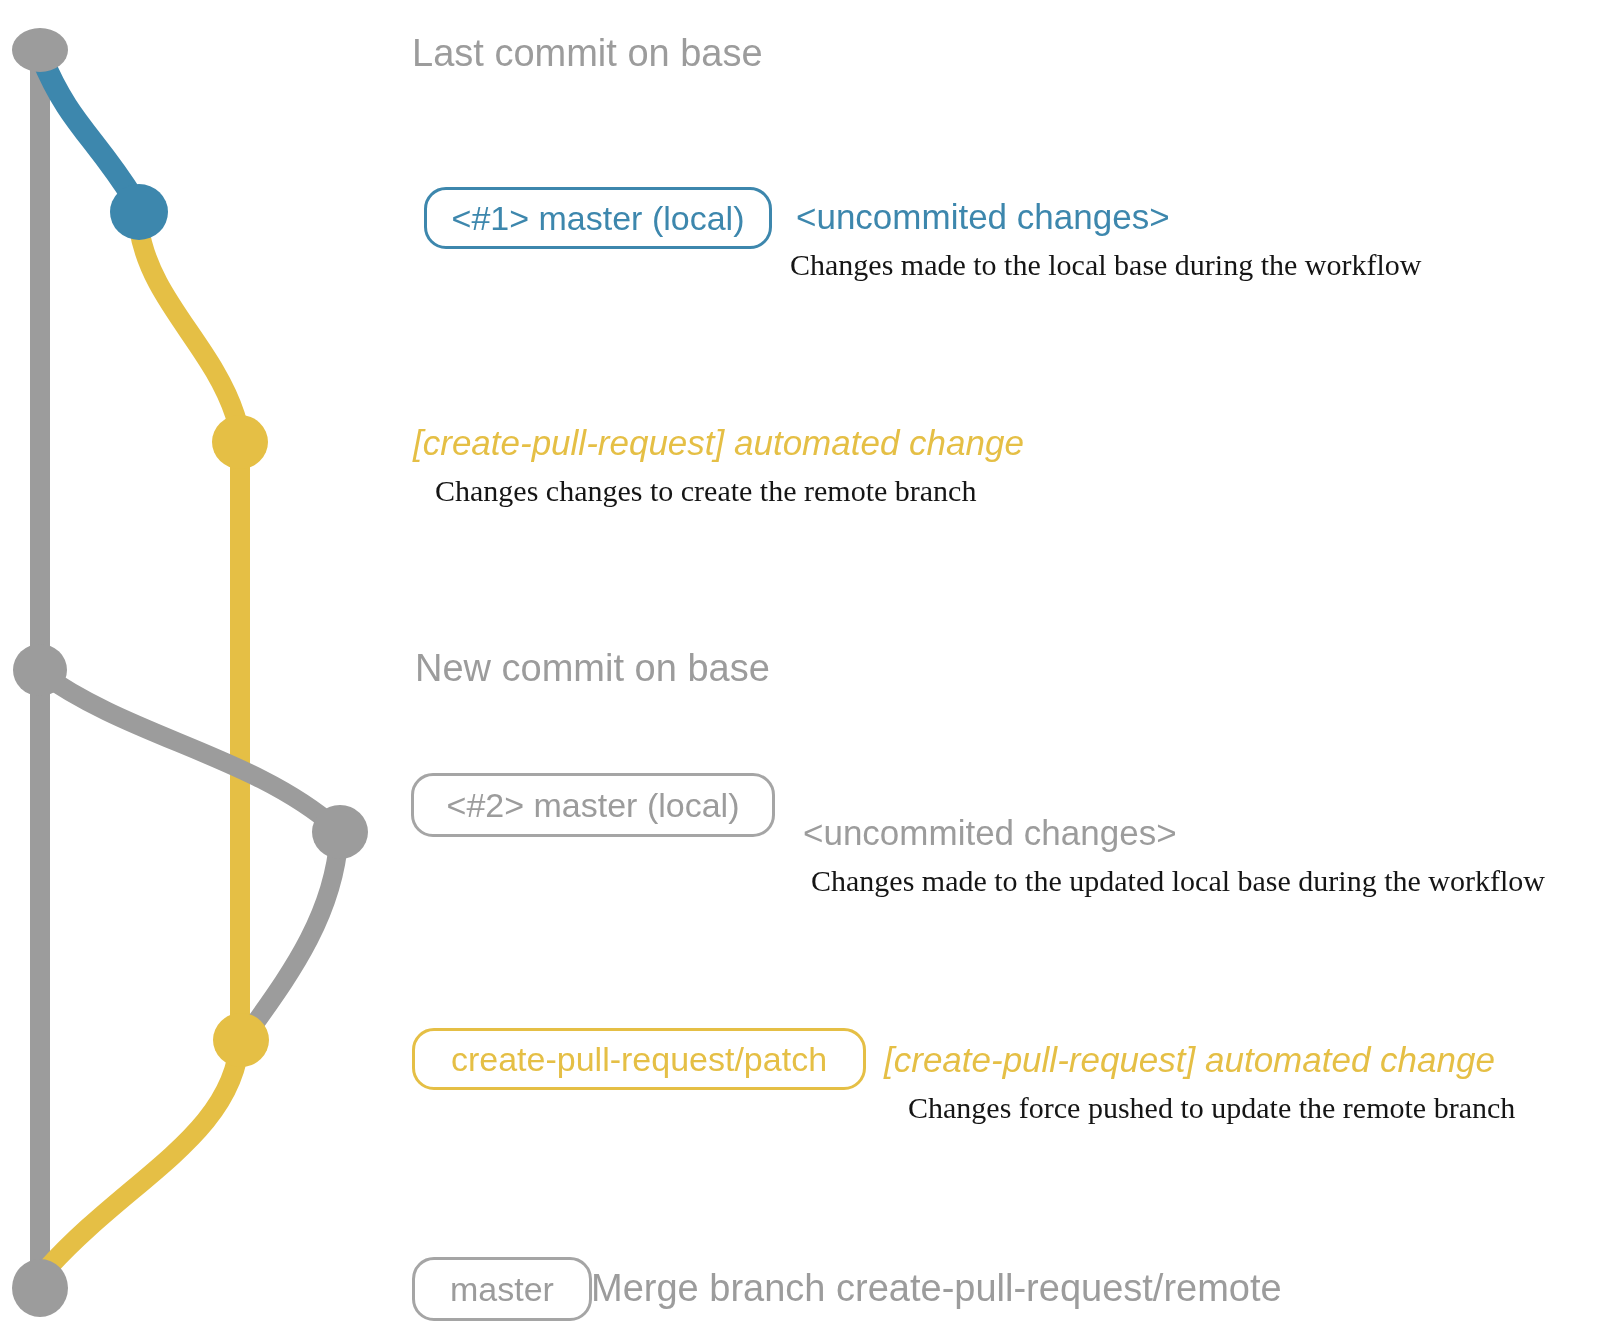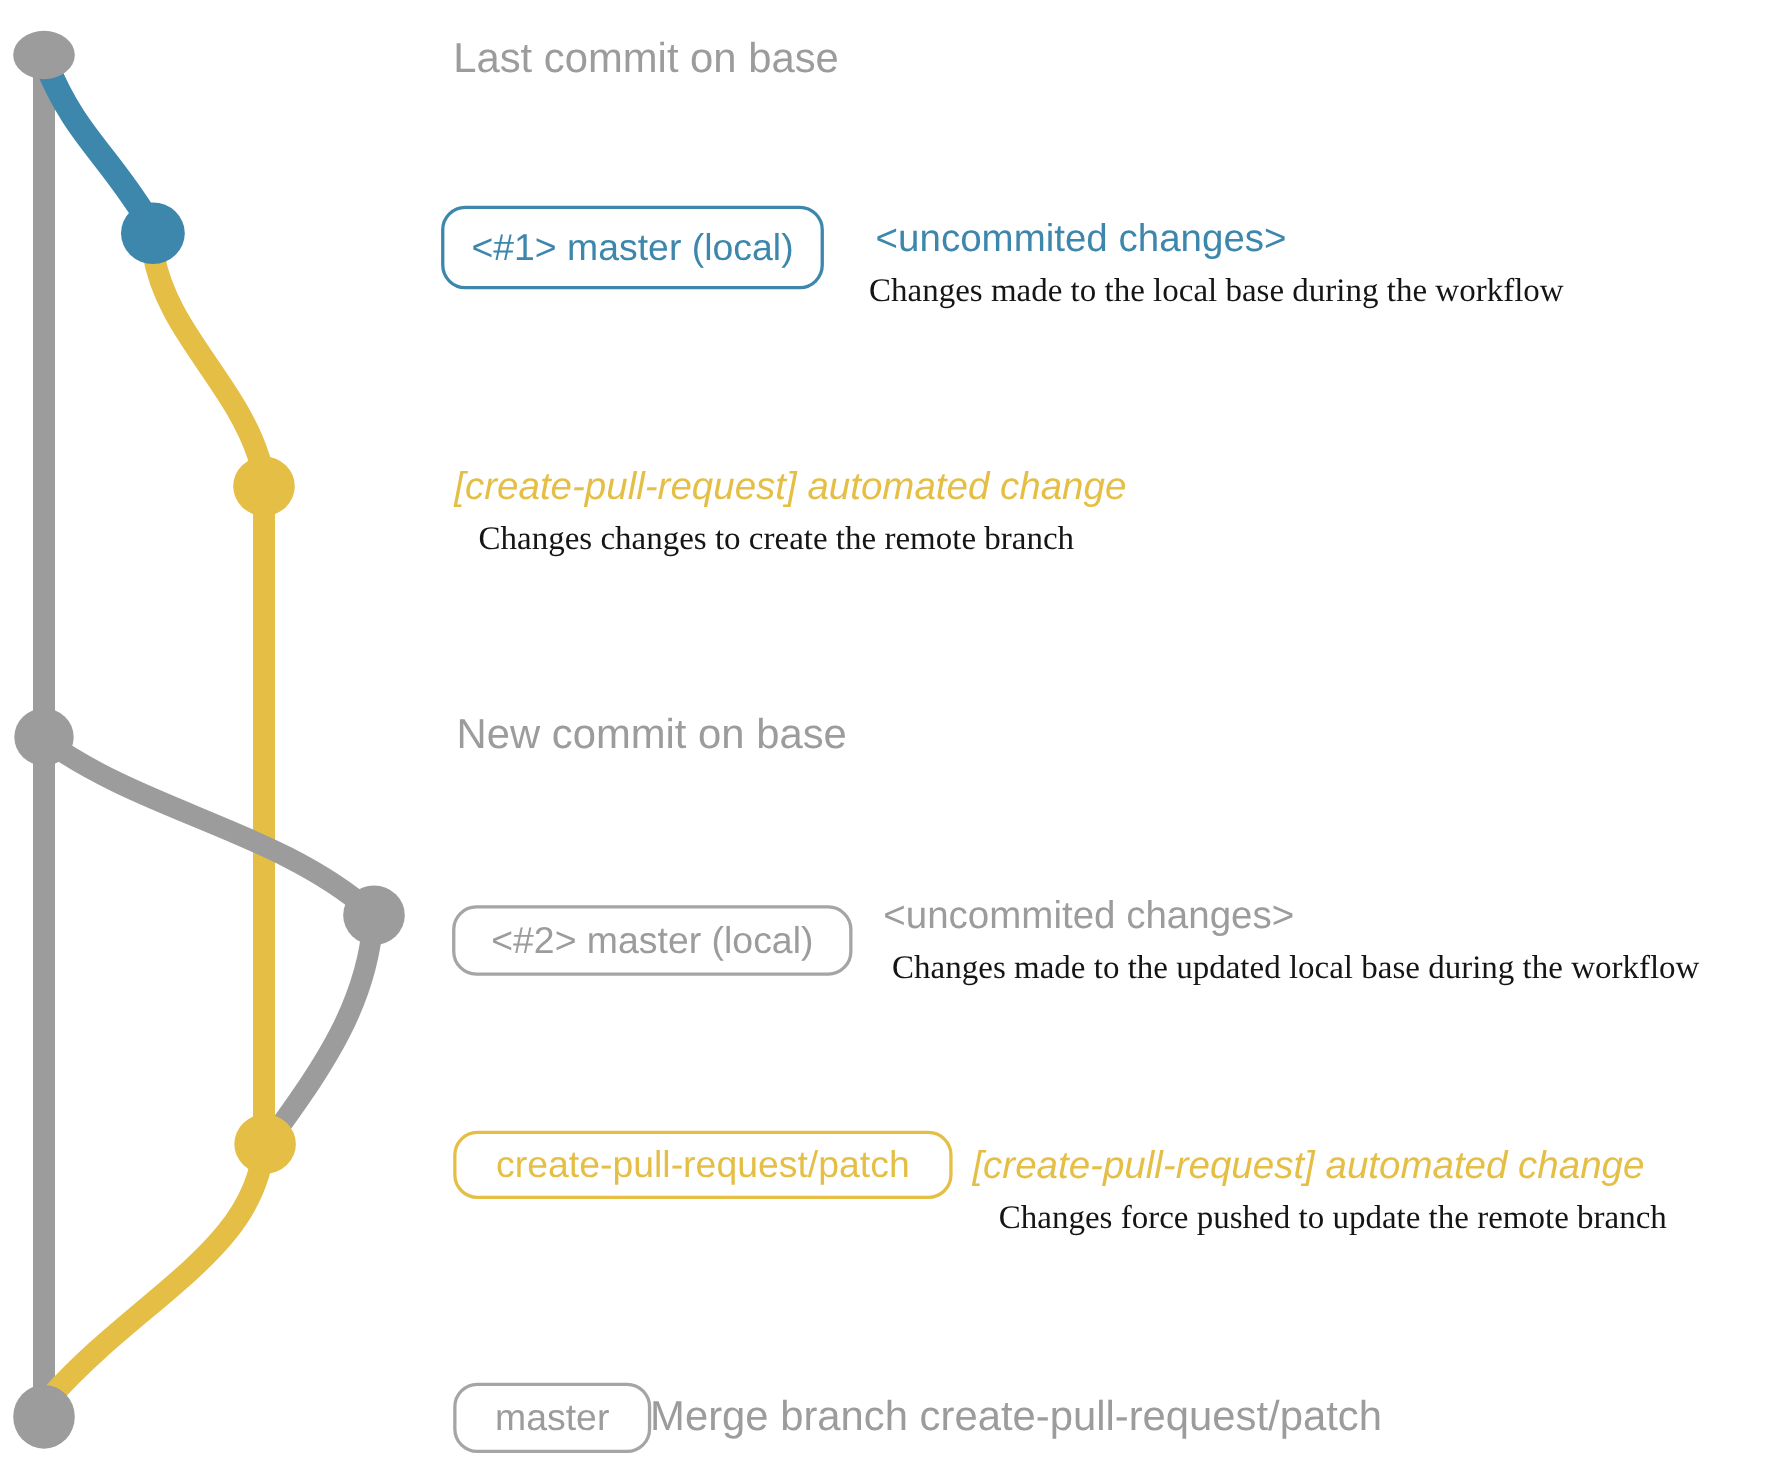--- a/index.html
+++ b/index.html
@@ -77,41 +77,41 @@
     <ellipse cx="139" cy="212" rx="29" ry="28" class="fill-blue"></ellipse>
     <ellipse cx="240" cy="442" rx="28" ry="27" class="fill-yellow"></ellipse>
     <ellipse cx="40" cy="670" rx="27" ry="26" class="fill-gray"></ellipse>
     <ellipse cx="340" cy="832" rx="28" ry="27" class="fill-gray"></ellipse>
     <ellipse cx="241" cy="1040" rx="28" ry="27" class="fill-yellow"></ellipse>
     <ellipse cx="40" cy="1288" rx="28" ry="29" class="fill-gray"></ellipse>
   </svg>
 
   <div class="lbl heading" style="left:412px; top:54px;">Last commit on base</div>
 
-  <div class="tag blue" style="left:401px; top:187px; width:348px; height:76px;">
+  <div class="tag blue" style="left:424px; top:187px; width:348px; height:62px;">
     <span>&lt;#1&gt; master (local)</span>
   </div>
   <div class="lbl note blue" style="left:796px; top:217px;">&lt;uncommited changes&gt;</div>
   <div class="lbl desc" style="left:790px; top:264px;">Changes made to the local base during the workflow</div>
 
   <div class="lbl note yellow" style="left:413px; top:443px;">[create-pull-request] automated change</div>
   <div class="lbl desc" style="left:435px; top:490px;">Changes changes to create the remote branch</div>
 
   <div class="lbl heading" style="left:415px; top:669px;">New commit on base</div>
 
-  <div class="tag gray" style="left:411px; top:823px; width:364px; height:64px;">
+  <div class="tag gray" style="left:411px; top:773px; width:364px; height:64px;">
     <span>&lt;#2&gt; master (local)</span>
   </div>
   <div class="lbl note gray" style="left:803px; top:833px;">&lt;uncommited changes&gt;</div>
   <div class="lbl desc" style="left:811px; top:880px;">Changes made to the updated local base during the workflow</div>
 
   <div class="tag yellow" style="left:412px; top:1028px; width:454px; height:62px;">
     <span>create-pull-request/patch</span>
   </div>
   <div class="lbl note yellow" style="left:884px; top:1060px;">[create-pull-request] automated change</div>
   <div class="lbl desc" style="left:908px; top:1107px;">Changes force pushed to update the remote branch</div>
 
   <div class="tag gray" style="left:412px; top:1257px; width:180px; height:64px;">
     <span>master</span>
   </div>
-  <div class="lbl heading" style="left:591px; top:1289px;">Merge branch create-pull-request/patch</div>
+  <div class="lbl heading" style="left:591px; top:1289px;">Merge branch create-pull-request/remote</div>
 
 </div>
 
 </body></html>

